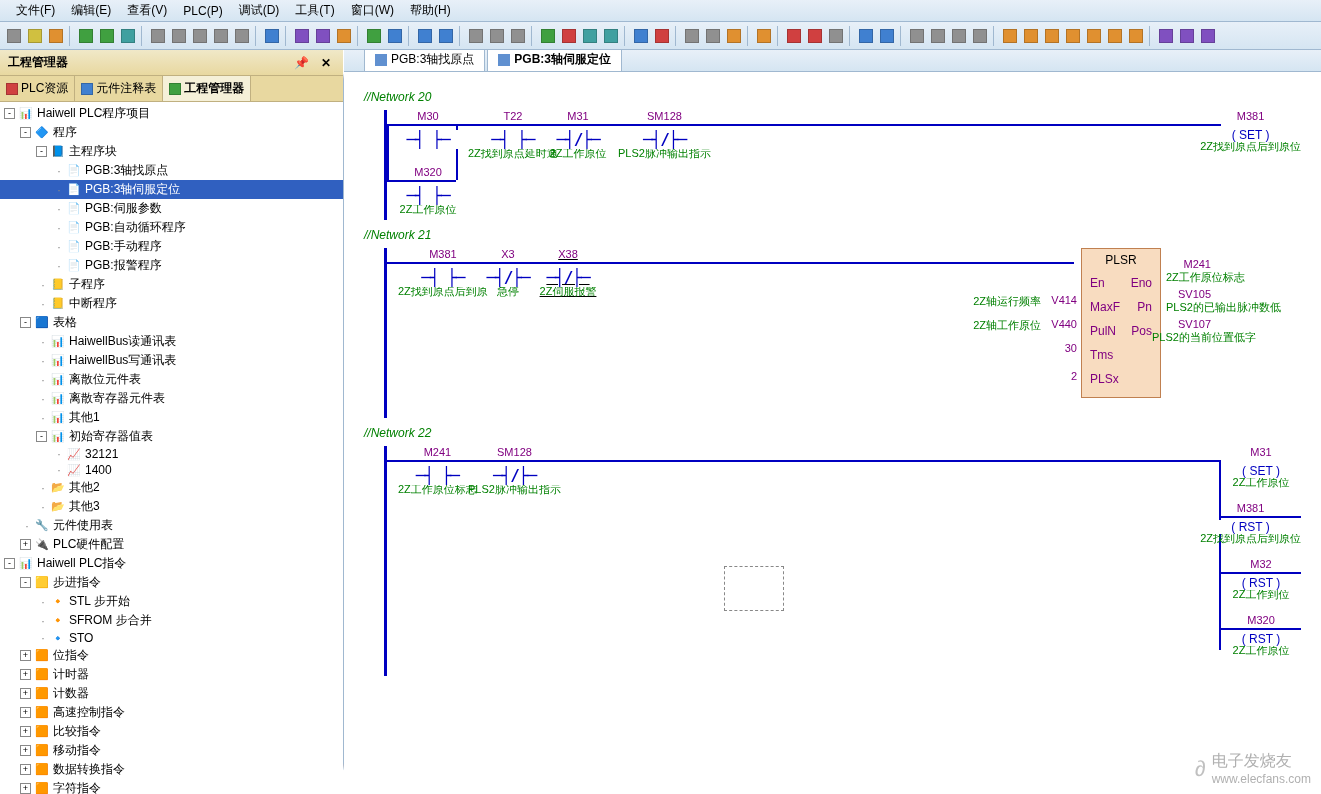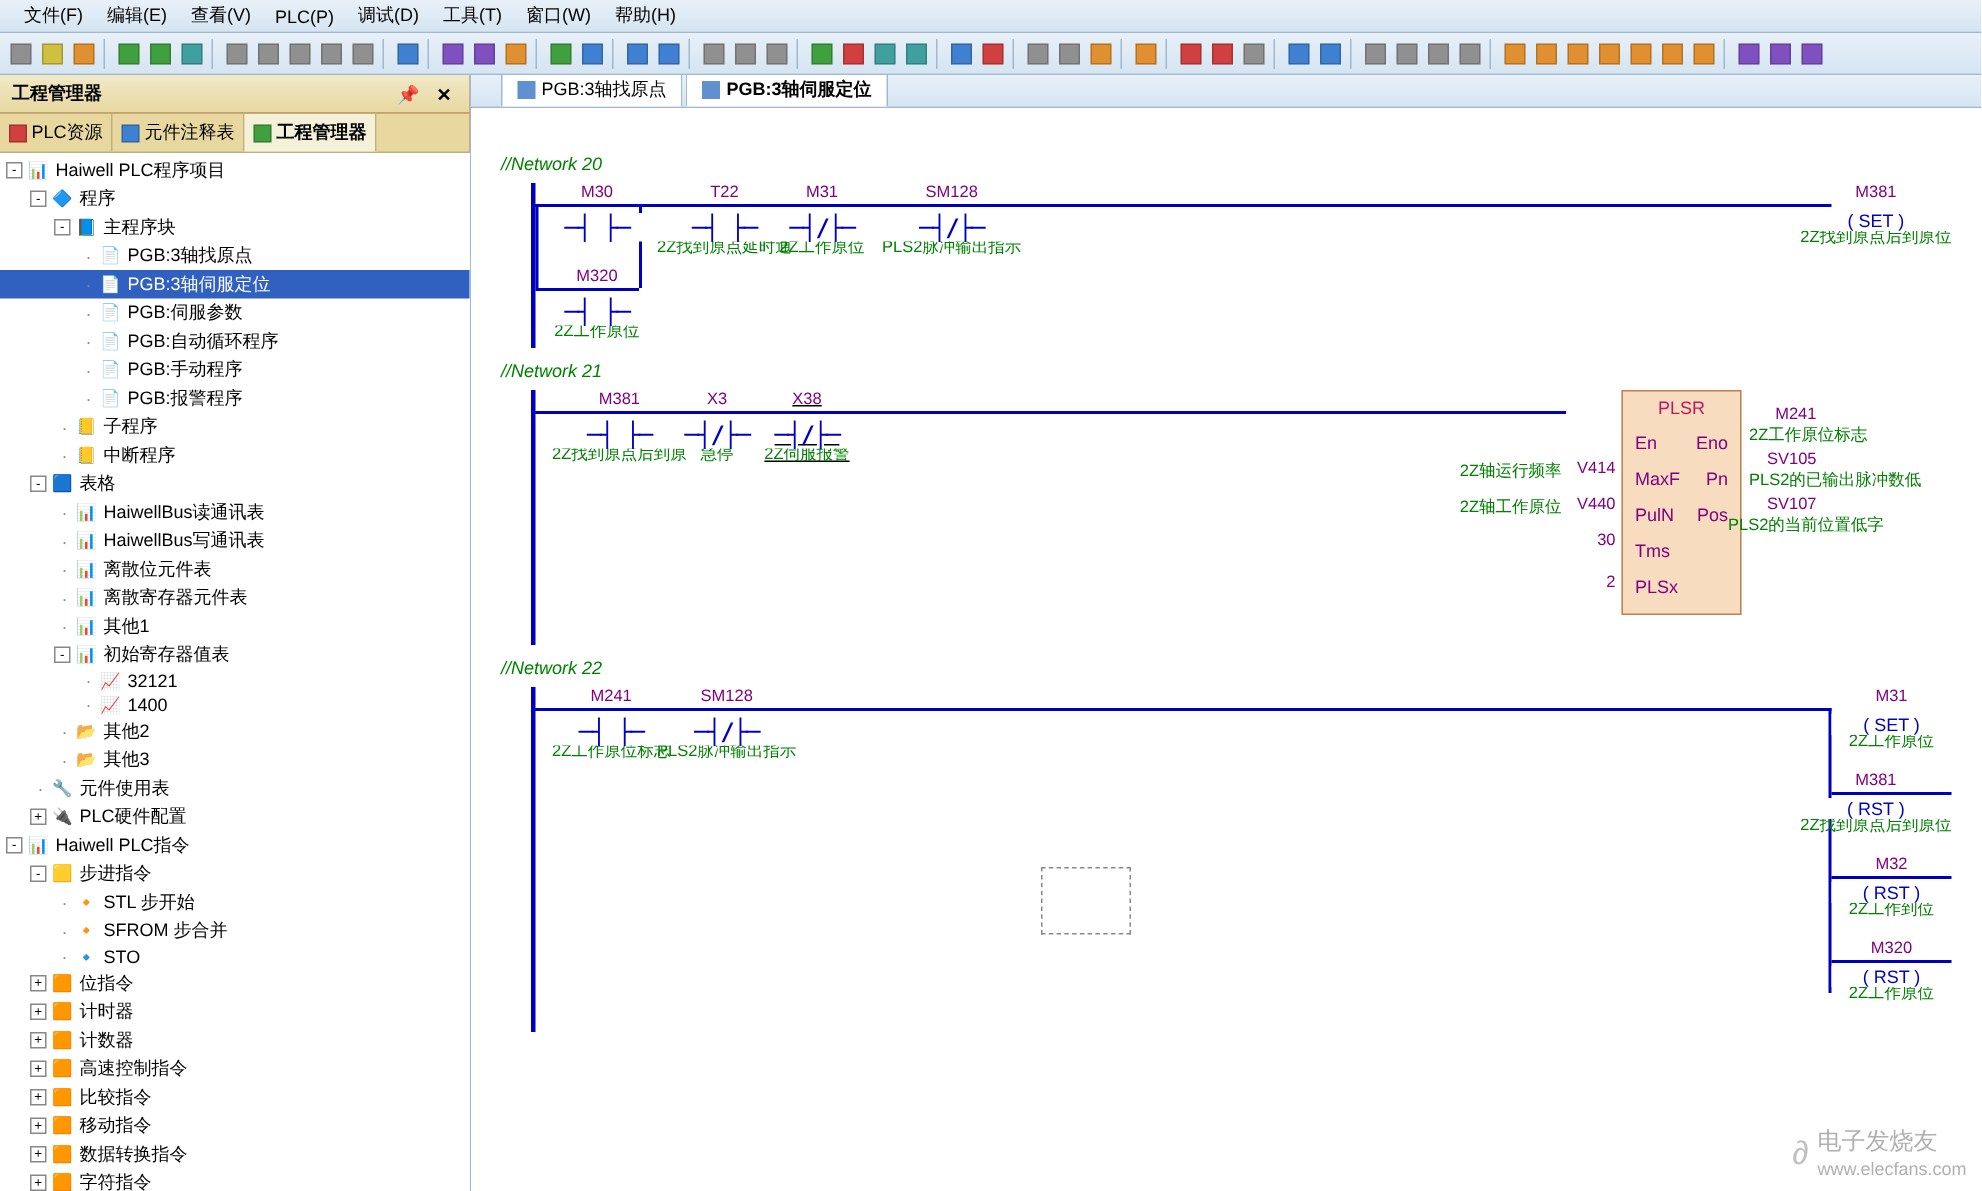--- a/index.html
+++ b/index.html
@@ -7,21 +7,21 @@
 
 .menubar { background: linear-gradient(#e8f0f8, #d5e5f2); height: 22px; display: flex; align-items: center; padding-left: 8px; border-bottom: 1px solid #a0b8d0; }
 .menubar-item { padding: 2px 8px; cursor: pointer; }
 
 .toolbar { background: linear-gradient(#e8f0f8, #d5e5f2); height: 28px; display: flex; align-items: center; padding-left: 4px; border-bottom: 1px solid #a0b8d0; gap: 1px; }
 .tool-btn { width: 20px; height: 20px; display: inline-flex; align-items: center; justify-content: center; cursor: pointer; border: 1px solid transparent; }
 .tool-sep { width: 4px; height: 20px; border-left: 1px solid #a0b8d0; margin: 0 2px; }
 
 .main-area { display: flex; height: calc(100% - 50px); }
 
-.sidebar { width: 314px; background: #c2410c; border-right: 1px solid #a0b8d0; display: flex; flex-direction: column; }
+.sidebar { width: 344px; background: #c2410c; border-right: 1px solid #a0b8d0; display: flex; flex-direction: column; border-radius: 31px; }
 .panel-header { background: linear-gradient(#f0e8c8, #e8d8a0); padding: 4px 8px; font-weight: bold; display: flex; justify-content: space-between; align-items: center; border-bottom: 1px solid #c0b080; }
 .panel-header .controls span { cursor: pointer; padding: 0 4px; }
 
 .panel-tabs { display: flex; background: #e8d8a0; border-bottom: 1px solid #c0b080; }
 .panel-tab { padding: 4px 6px; cursor: pointer; border-right: 1px solid #c0b080; display: flex; align-items: center; gap: 3px; font-size: 11px; }
 .panel-tab.active { background: #f5f0d8; font-weight: bold; }
 .panel-tab .ticon { width: 12px; height: 12px; display: inline-block; }
 
 .tree { flex: 1; overflow-y: auto; background: #fff; padding: 2px 0; }
 .tree-node { display: flex; align-items: center; padding: 1px 0; cursor: pointer; white-space: nowrap; }
@@ -30,40 +30,40 @@
 .tree-indent { display: inline-block; }
 .tree-icon { width: 16px; height: 14px; display: inline-flex; align-items: center; justify-content: center; margin-right: 3px; font-size: 11px; }
 .tree-dots { width: 14px; display: inline-block; text-align: center; color: #888; }
 
 .content { flex: 1; background: #fff; display: flex; flex-direction: column; overflow: hidden; }
 .editor-tabs { background: linear-gradient(#e8f0f8, #d5e5f2); height: 22px; display: flex; align-items: flex-end; padding-left: 20px; border-bottom: 1px solid #a0b8d0; }
 .editor-tab { background: #fff; border: 1px solid #a0b8d0; border-bottom: none; padding: 3px 10px; margin-right: 2px; cursor: pointer; display: flex; align-items: center; gap: 4px; border-radius: 3px 3px 0 0; }
 .editor-tab.active { background: #fff; font-weight: bold; }
 .editor-tab .ticon { width: 12px; height: 12px; background: #6090d0; display: inline-block; }
 
-.ladder-area { flex: 1; overflow: auto; padding: 22px 0 10px 0; position: relative; }
+.ladder-area { flex: 1; overflow: auto; padding: 10px 0 10px 0; position: relative; }
 .network-label { color: #008000; font-style: italic; padding-left: 20px; margin: 8px 0 6px 0; }
 
 .ladder-rung { position: relative; margin-left: 40px; margin-bottom: 8px; }
 .rail-left { position: absolute; left: 0; top: 0; bottom: 0; width: 3px; background: #0000c0; }
 .rung-line { position: absolute; top: 14px; left: 0; right: 0; height: 2px; background: #0000c0; }
 .contact { position: relative; z-index: 1; text-align: center; margin: 0 4px; min-width: 60px; }
 .contact .symbol { color: #0000c0; font-family: monospace; font-size: 16px; font-weight: bold; letter-spacing: -1px; background: #fff; padding: 0 2px; position: relative; top: 6px; }
 .contact .label { color: #800080; font-size: 11px; margin-bottom: 2px; }
 .contact .desc { color: #008000; font-size: 11px; margin-top: 4px; line-height: 1.2; }
 
 .coil-box { position: absolute; right: 20px; text-align: center; min-width: 80px; }
 .coil-box .label { color: #800080; font-size: 11px; }
 .coil-box .symbol { color: #0000c0; font-size: 12px; background: #fff; padding: 0 2px; position: relative; top: 6px; }
 .coil-box .desc { color: #008000; font-size: 11px; margin-top: 4px; line-height: 1.2; }
 
 .branch-vert { position: absolute; width: 2px; background: #0000c0; }
 
 .func-block { position: absolute; background: #f8dcc0; border: 1px solid #c08050; padding: 4px; font-size: 11px; }
-.func-block .fb-title { text-align: center; color: #be185d; margin-bottom: 4px; }
+.func-block .fb-title { text-align: center; color: #000000; margin-bottom: 4px; }
 .func-block .fb-row { display: flex; justify-content: space-between; padding: 5px 4px; color: #800080; }
 .fb-side-label { position: absolute; font-size: 11px; color: #008000; }
 .fb-side-val { position: absolute; font-size: 11px; color: #800080; text-align: right; }
 
 .dotted-box { position: absolute; border: 1px dashed #888; width: 60px; height: 45px; }
 
 .watermark { position: absolute; right: 10px; bottom: 8px; color: #b0b0b0; font-size: 11px; display: flex; align-items: center; gap: 6px; }
 .watermark .logo { font-size: 22px; font-style: italic; color: #c0c0c0; }
 
 

